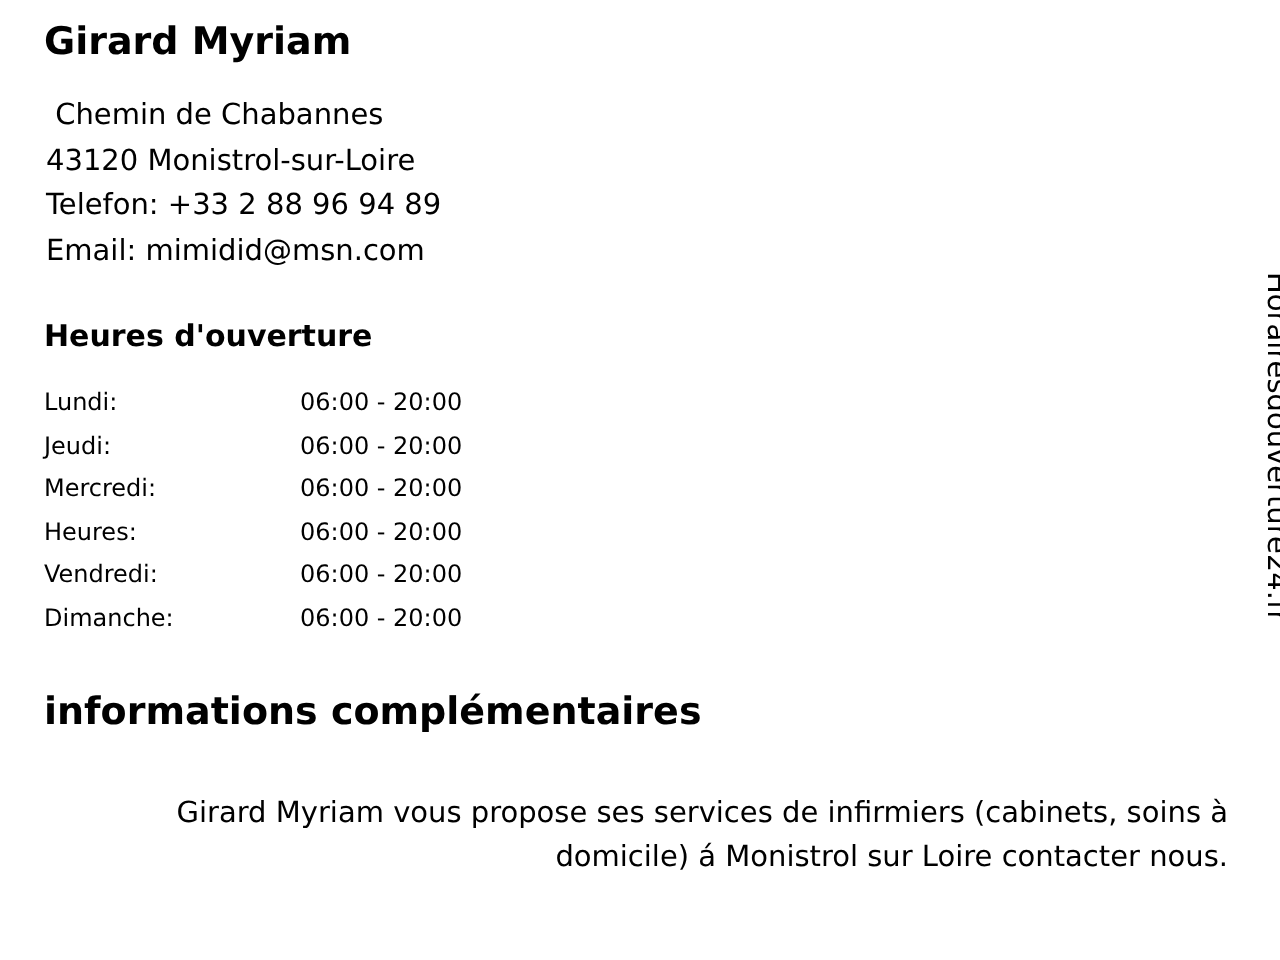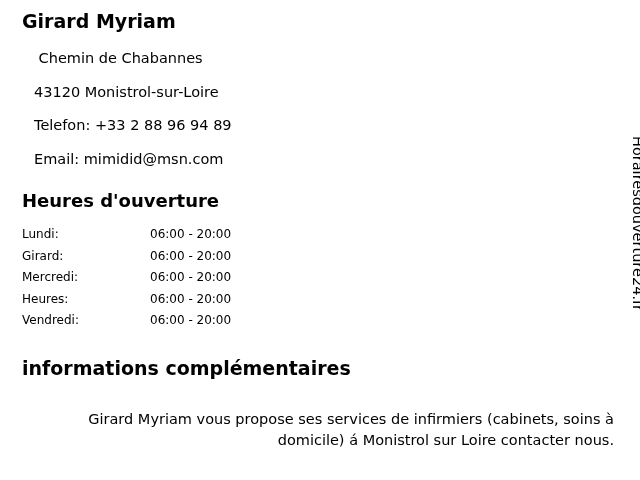--- a/index.html
+++ b/index.html
@@ -31,25 +31,25 @@
   .biz-title {
     font-size: 19px;
     font-weight: bold;
     letter-spacing: 0px;
     margin: 0 0 16px 0;
     line-height: 22px;
   }
   .addr-line {
     font-size: 14.5px;
     line-height: 21.5px;
-    margin: 12px;
+    margin: 1px;
     white-space: pre;
   }
   .section-heading {
-    font-size: 18px;
+    font-size: 15px;
     font-weight: bold;
     margin: 22px 0 14px 0;
     line-height: 18px;
   }
   table.hours {
     border-collapse: collapse;
     font-size: 12px;
     line-height: 21.5px;
   }
   table.hours td {
@@ -107,33 +107,37 @@
 
     <h2 class="section-heading">Heures d'ouverture</h2>
 
     <table class="hours">
       <tbody>
         <tr>
           <td class="day">Lundi:</td>
           <td class="time">06:00 - 20:00</td>
         </tr>
         <tr>
-          <td class="day">Girard:</td>
+          <td class="day">Jeudi:</td>
           <td class="time">06:00 - 20:00</td>
         </tr>
         <tr>
           <td class="day">Mercredi:</td>
           <td class="time">06:00 - 20:00</td>
         </tr>
         <tr>
           <td class="day">Heures:</td>
           <td class="time">06:00 - 20:00</td>
         </tr>
         <tr>
           <td class="day">Vendredi:</td>
+          <td class="time">06:00 - 20:00</td>
+        </tr>
+        <tr>
+          <td class="day">Dimanche:</td>
           <td class="time">06:00 - 20:00</td>
         </tr>
       </tbody>
     </table>
 
     <h2 class="info-heading">informations complémentaires</h2>
 
     <p class="info-text">Girard Myriam vous propose ses services de infirmiers (cabinets, soins à domicile) á Monistrol sur Loire contacter nous.</p>
 
   </div>

